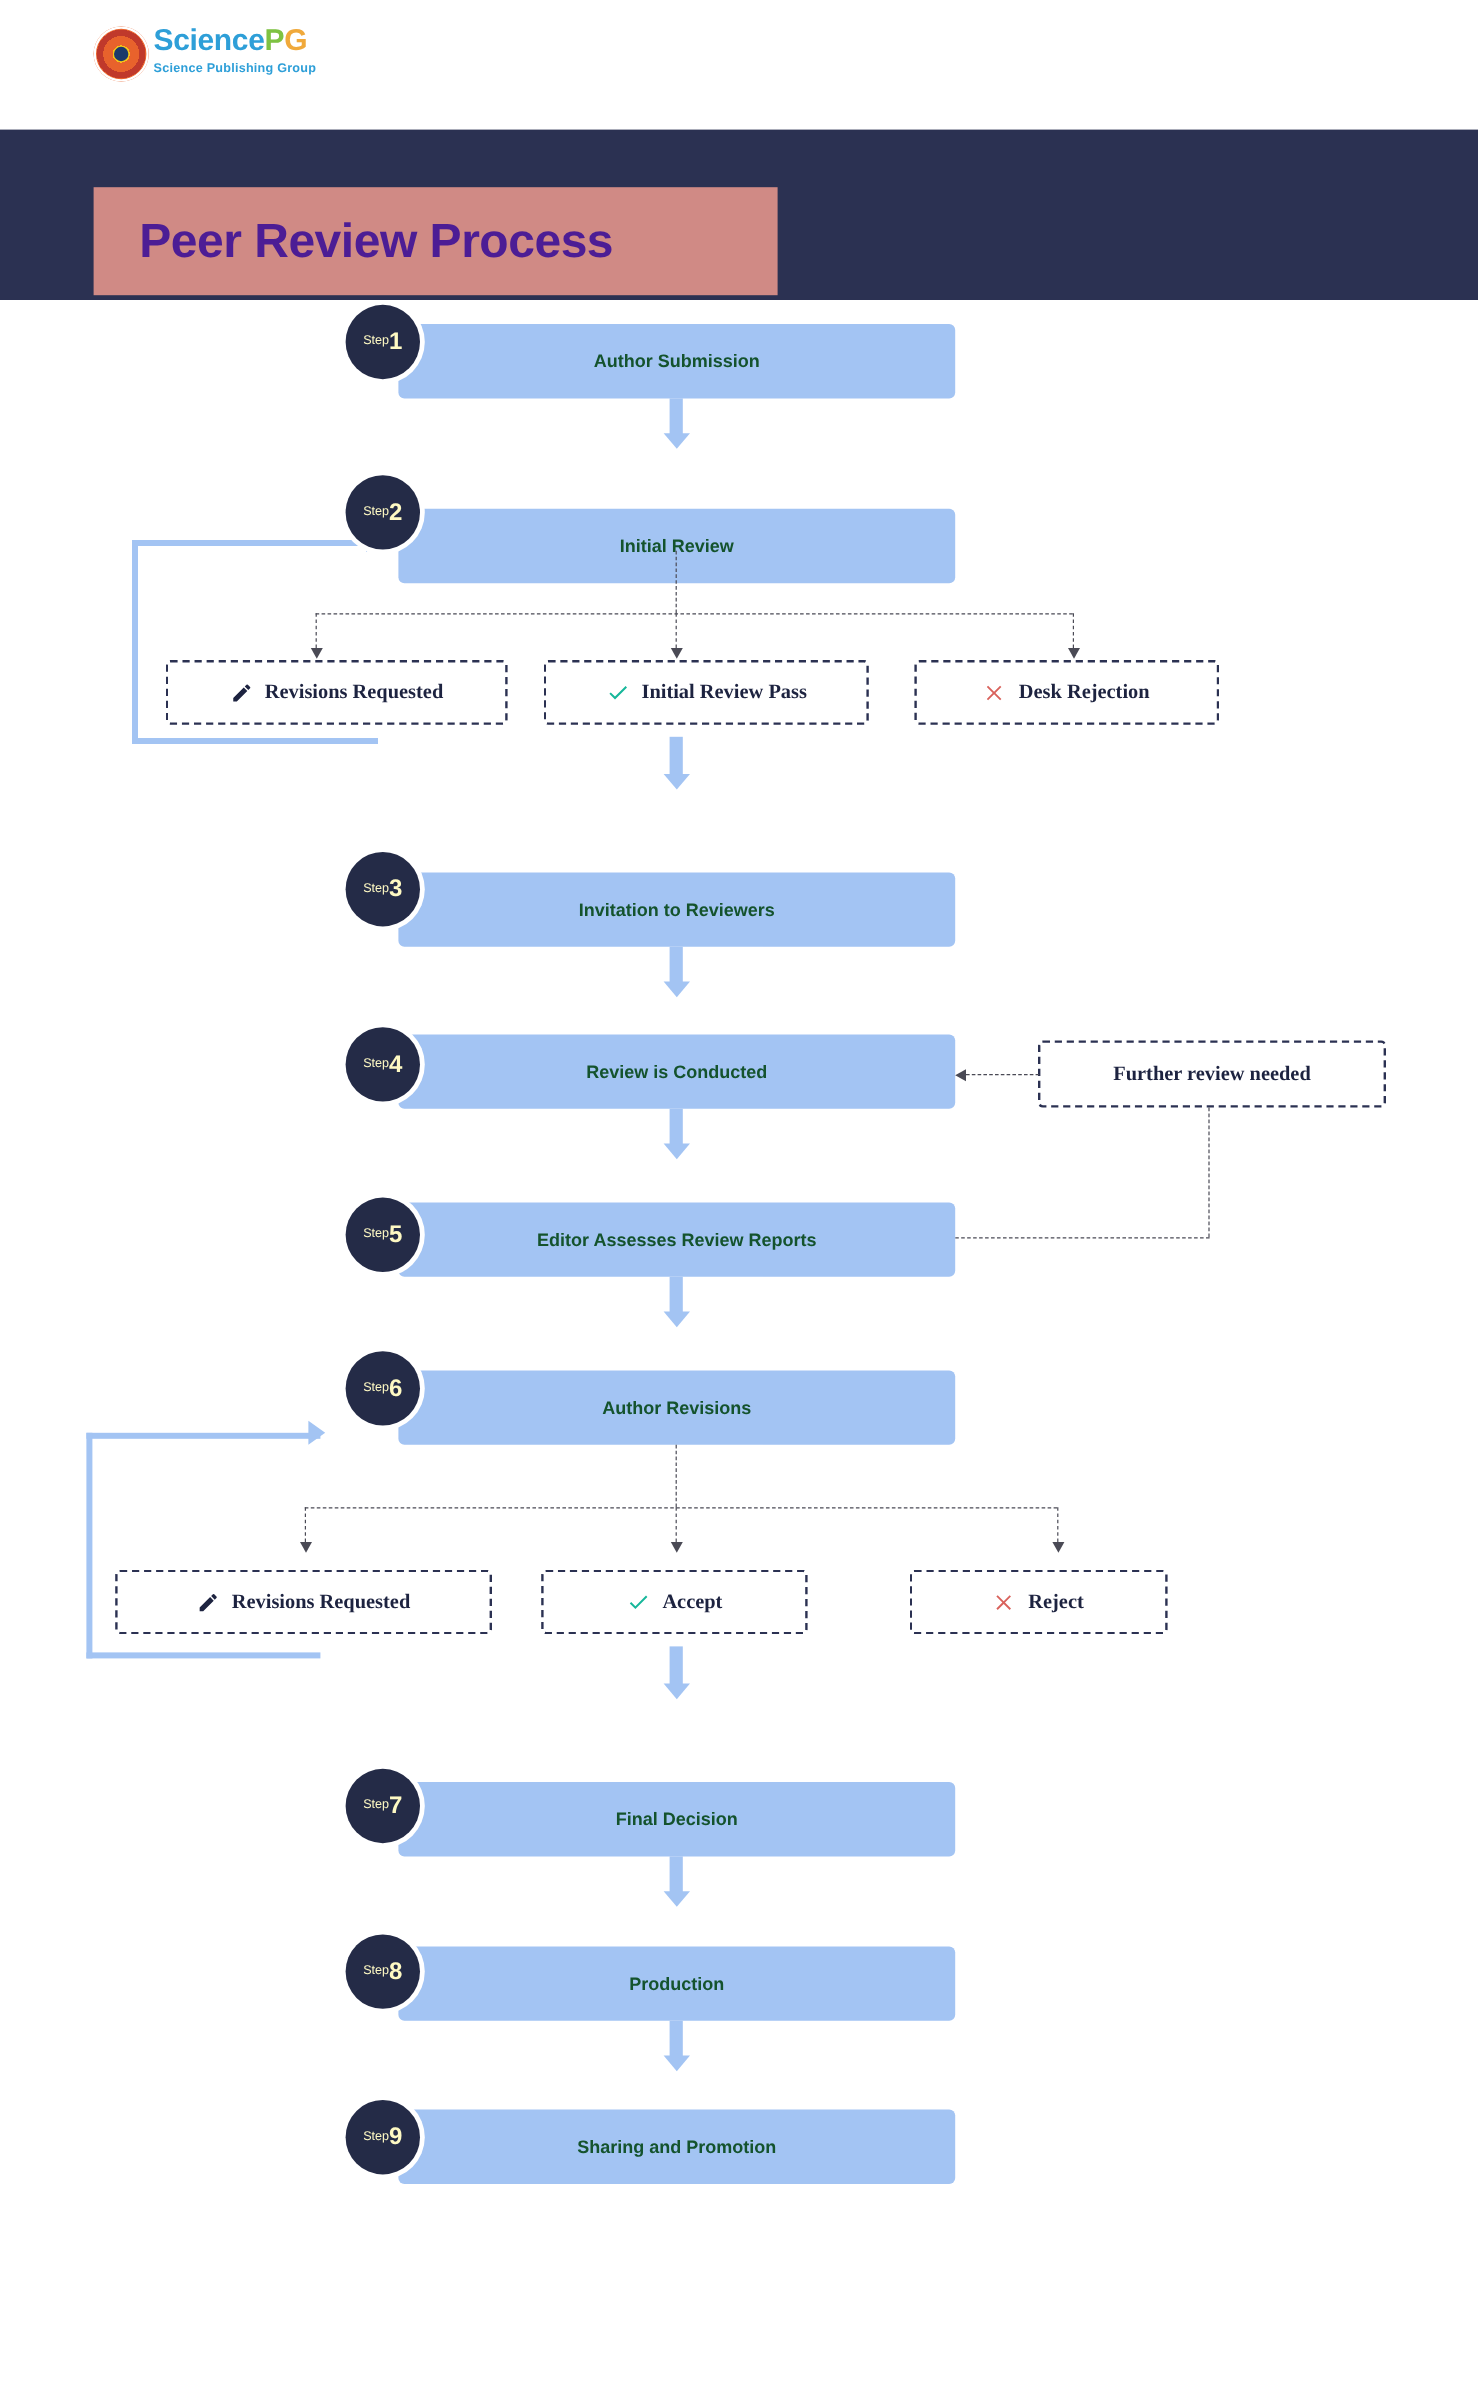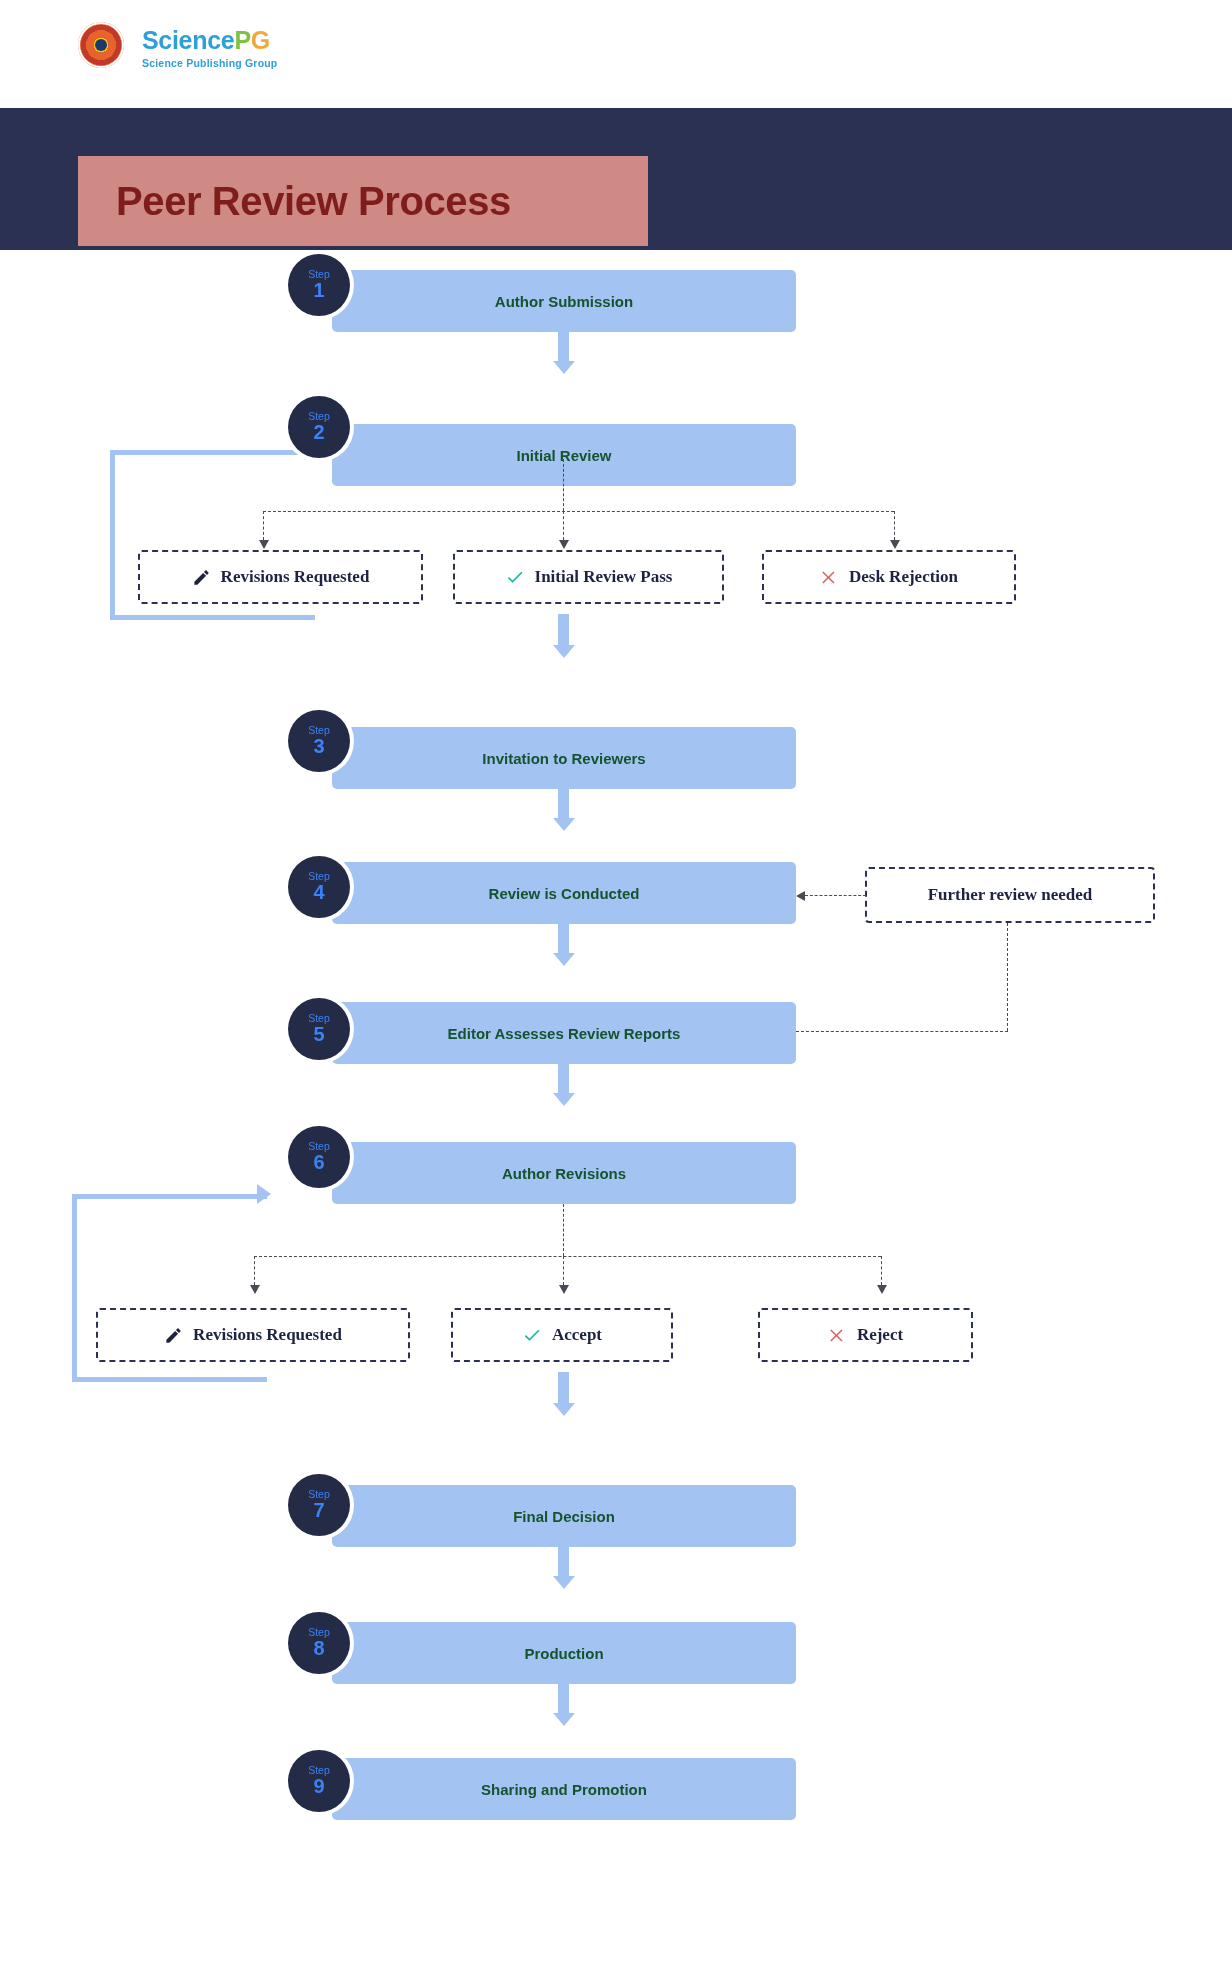--- a/index.html
+++ b/index.html
@@ -21,22 +21,22 @@
     left: 0; top: 0;
     width: 1232px;
     height: 108px;
     background: #ffffff;
   }
   .logo {
     position: absolute;
     left: 78px;
     top: 22px;
     display: flex;
-    align-items: flex-end;
-    gap: 18px;
+    align-items: flex-start;
+    gap: 4px;
   }
   .logo-mark {
     width: 46px; height: 46px;
     border-radius: 50%;
     background:
       radial-gradient(circle at 50% 50%, #f5c518 0 22%, #e8622c 22% 46%, #c0392b 46% 62%, #e8622c 62% 78%, #f5c518 78% 100%);
     position: relative;
     box-shadow: inset 0 0 0 2px #ffffff;
   }
   .logo-mark::after {
@@ -77,21 +77,21 @@
     position: absolute;
     left: 78px;
     top: 156px;
     width: 570px;
     height: 90px;
     background: #d08a85;
     display: flex;
     align-items: center;
   }
   .title-text {
-    color: #7f1d1d;
+    color: #4c1d95;
     font-size: 40px;
     font-weight: bold;
     margin-left: 38px;
     letter-spacing: -0.4px;
   }
 
   
   .canvas {
     position: absolute;
     left: 0; top: 250px;
@@ -115,23 +115,23 @@
     font-weight: bold;
   }
 
   
   .step-badge {
     position: absolute;
     width: 62px;
     height: 62px;
     border-radius: 50%;
     background: #242b47;
-    color: #3b82f6;
+    color: #fef9c3;
     display: flex;
-    flex-direction: column;
+    flex-direction: row;
     align-items: center;
     justify-content: center;
     left: 288px;
     z-index: 4;
     box-shadow: 0 0 0 4px #ffffff;
   }
   .step-badge .s-word { font-size: 10.5px; line-height: 1.1; font-weight: normal; }
   .step-badge .s-num  { font-size: 20px; line-height: 1.05; font-weight: bold; }
 
   

